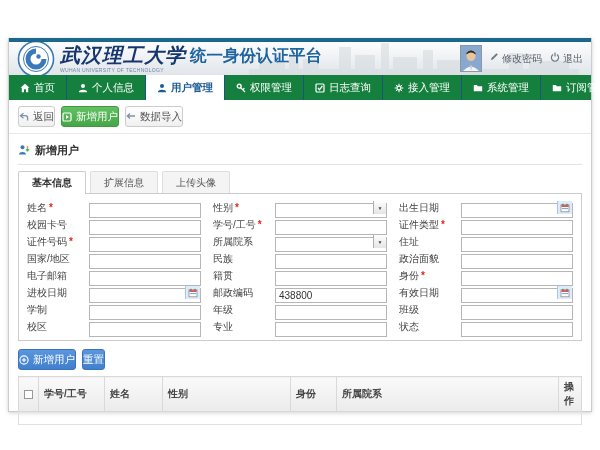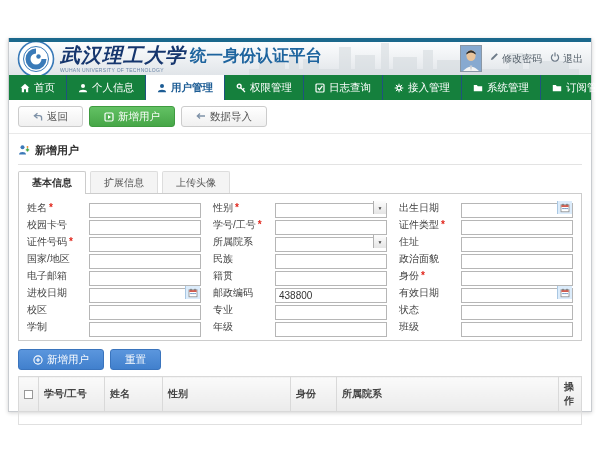--- a/index.html
+++ b/index.html
@@ -28,21 +28,21 @@
 
   .nav { display:flex; height:25px; background:#15803d; }
   .nav-tab { display:flex; align-items:center; gap:4px; padding:0 11px; font-size:10.5px;
              color:#fff; border-right:1px solid #1f537f; cursor:pointer; white-space:nowrap; }
   .nav-tab.active { background:#fff; color:#1c5c94; font-weight:bold; }
   .nav-tab .icn { display:inline-flex; }
 
   .content { position:relative; background:#fff; height:297px; }
   .toolbar { display:flex; gap:6px; padding:6px 9px; border-bottom:1px solid #e9e9e9; }
   .btn { display:inline-flex; align-items:center; gap:4px; font-size:10.5px; border-radius:3px;
-         padding:0 14px; height:21px; cursor:pointer; border:1px solid transparent; white-space:nowrap; }
+         padding:0 0; height:21px; cursor:pointer; border:1px solid transparent; white-space:nowrap; }
   .btn .icn { display:inline-flex; }
   .btn.light { background:linear-gradient(#ffffff,#f0f0f0); border-color:#cccccc; color:#555; }
   .btn.green { background:linear-gradient(#63c164,#46a647); border-color:#3f9b40; color:#fff; }
   .btn.blue  { background:linear-gradient(#5b96dd,#4180cd); border-color:#3a74bd; color:#fff; }
 
   .section { padding:4px 9px 0; }
   .title-row { display:flex; align-items:center; gap:5px; padding:5px 0 6px;
                border-bottom:1px solid #e3e3e3; font-size:11px; font-weight:bold; color:#333; }
   .tabs { display:flex; gap:4px; margin-top:6px; position:relative; z-index:2; }
   .tab { font-size:10px; padding:4px 13px 3px; border:1px solid #ddd; border-bottom:none;
@@ -373,43 +373,43 @@
                       <path d="M3 .8V2.4 M7 .8V2.4" stroke="#555" stroke-width="0.9"></path>
                       <rect x="2.4" y="5" width="1.3" height="1.1" fill="#4a78b0"></rect>
                       <rect x="4.4" y="5" width="1.3" height="1.1" fill="#4a78b0"></rect>
                       <rect x="6.4" y="5" width="1.3" height="1.1" fill="#4a78b0"></rect>
                     </svg>
                   </span></span>
               </div>
             </div>
             <div class="form-row">
               <div class="field">
+                <label class="flabel"><span>学制</span></label>
+                <span class="finput"><input type="text" style=""></span>
+              </div>
+              <div class="field">
+                <label class="flabel"><span>年级</span></label>
+                <span class="finput"><input type="text" style=""></span>
+              </div>
+              <div class="field">
+                <label class="flabel"><span>班级</span></label>
+                <span class="finput"><input type="text" style=""></span>
+              </div>
+            </div>
+            <div class="form-row">
+              <div class="field">
                 <label class="flabel"><span>校区</span></label>
                 <span class="finput"><input type="text" style=""></span>
               </div>
               <div class="field">
                 <label class="flabel"><span>专业</span></label>
                 <span class="finput"><input type="text" style=""></span>
               </div>
               <div class="field">
                 <label class="flabel"><span>状态</span></label>
-                <span class="finput"><input type="text" style=""></span>
-              </div>
-            </div>
-            <div class="form-row">
-              <div class="field">
-                <label class="flabel"><span>学制</span></label>
-                <span class="finput"><input type="text" style=""></span>
-              </div>
-              <div class="field">
-                <label class="flabel"><span>年级</span></label>
-                <span class="finput"><input type="text" style=""></span>
-              </div>
-              <div class="field">
-                <label class="flabel"><span>班级</span></label>
                 <span class="finput"><input type="text" style=""></span>
               </div>
             </div>
           </div>
 
         <div class="actions">
           <button class="btn blue">
             <span class="icn">
               <svg width="10" height="10" viewBox="0 0 10 10">
                   <circle cx="5" cy="5" r="4.1" fill="none" stroke="#fff" stroke-width="1.1"></circle>

